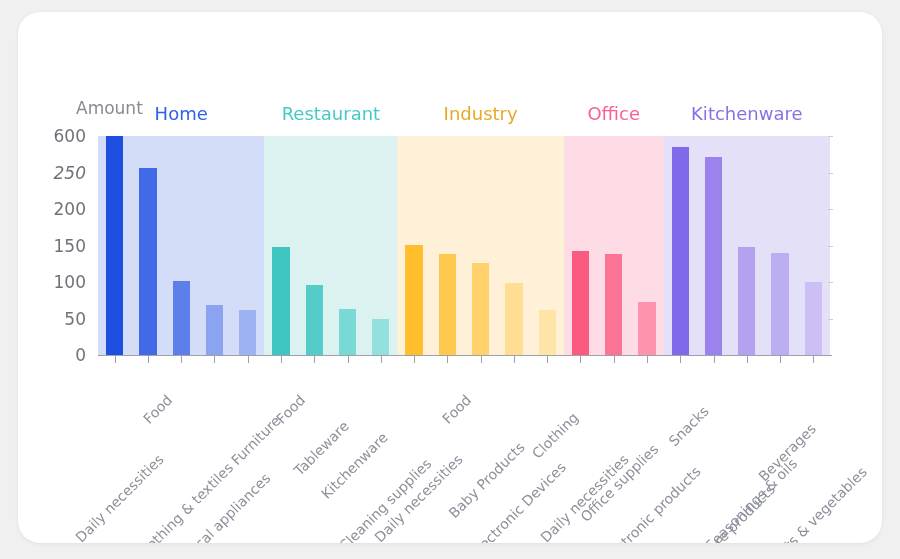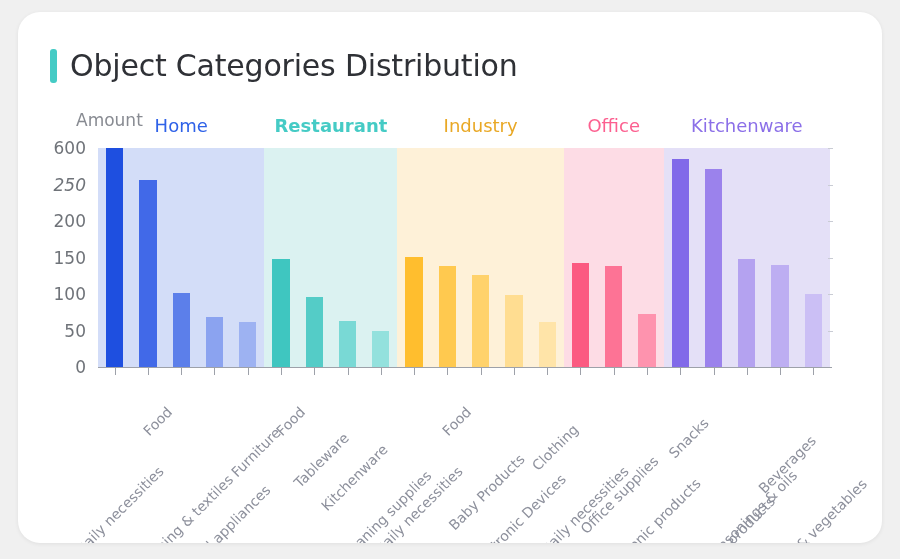--- a/index.html
+++ b/index.html
@@ -45,21 +45,20 @@
     white-space: nowrap;
   }
 
   
   .chart {
     position: absolute;
     left: 0;
     top: 0;
     width: 864px;
     height: 531px;
-    margin-top: 12px;
   }
   .axis-name {
     position: absolute;
     left: 58px;
     top: 86px;
     font-size: 17px;
     color: #888b92;
   }
   .group-label {
     position: absolute;
@@ -128,24 +127,20 @@
     transform-origin: top right;
     transform: rotate(-45deg) translateX(-100%);
   }
   .xlabel span { display: inline-block; }
 </style>
 </head>
 <body>
 
 <div class="card">
 
-  <div class="title-row">
-    <div class="title-accent"></div>
-    <div class="title-text">Object Categories Distribution</div>
-  </div>
 
   <div class="chart">
     <div class="axis-name">Amount</div>
     <div class="ylabels" id="ylabels">
         <div class="ylabel" style="left: 8px; top: 343px;">0</div>
         <div class="ylabel" style="left: 8px; top: 306.5px;">50</div>
         <div class="ylabel" style="left: 8px; top: 270px;">100</div>
         <div class="ylabel" style="left: 8px; top: 233.5px; text-align: right;">150</div>
         <div class="ylabel" style="left: 8px; top: 197px;">200</div>
         <div class="ylabel" style="left: 8px; top: 160.5px; font-style: italic;">250</div>
@@ -182,21 +177,21 @@
         <div class="gridtick" style="top: 182.5px;"></div>
         <div class="gridtick" style="top: 146px;"></div>
         <div class="gridtick" style="top: 109.5px;"></div>
         <div class="gridtick" style="top: 73px;"></div>
         <div class="gridtick" style="top: 36.5px;"></div>
         <div class="gridtick" style="top: 0px;"></div>
       </div>
     <div class="axis-line"></div>
     <div id="glabels">
         <div class="group-label" style="left: 163.182px; color: rgb(47, 98, 232);">Home</div>
-        <div class="group-label" style="left: 312.909px; color: rgb(69, 203, 197); font-weight: bold;">Restaurant</div>
+        <div class="group-label" style="left: 312.909px; color: rgb(69, 203, 197);">Restaurant</div>
         <div class="group-label" style="left: 462.636px; color: rgb(233, 168, 37);">Industry</div>
         <div class="group-label" style="left: 595.727px; color: rgb(252, 96, 144);">Office</div>
         <div class="group-label" style="left: 728.818px; color: rgb(139, 111, 232);">Kitchenware</div>
       </div>
     <div id="xlabels">
         <div class="xlabel" style="left: 102.636px;"><span>Daily necessities</span></div>
         <div class="xlabel" style="left: 135.909px;"><span>Food</span></div>
         <div class="xlabel" style="left: 169.182px;"><span>Clothing &amp; textiles</span></div>
         <div class="xlabel" style="left: 202.455px;"><span>Electrical appliances</span></div>
         <div class="xlabel" style="left: 235.727px;"><span>Furniture</span></div>

